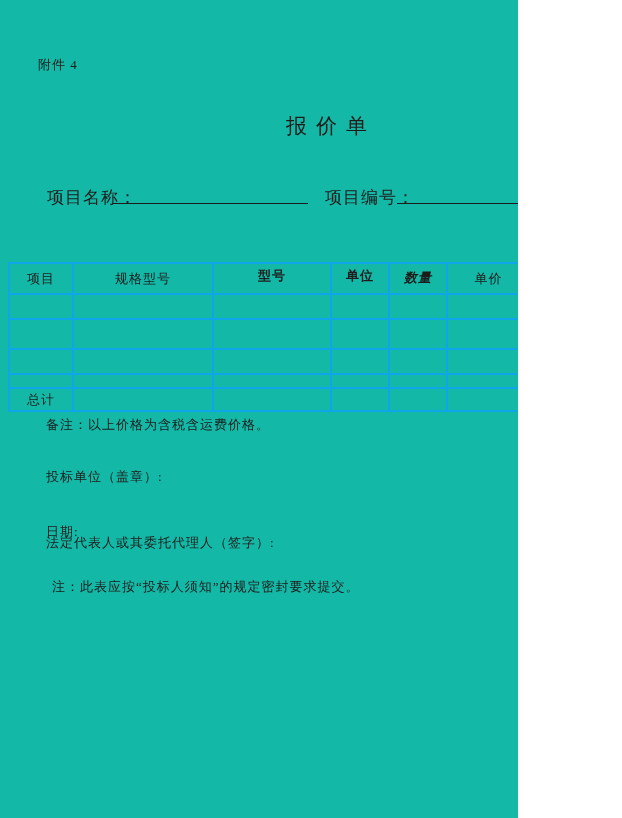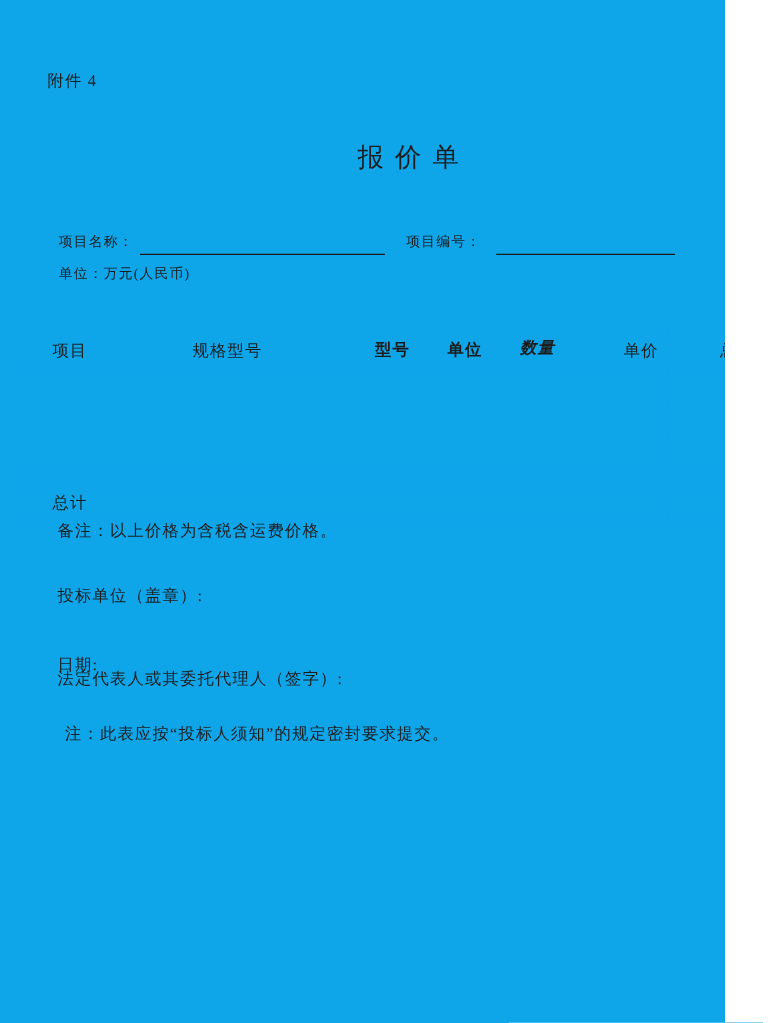--- a/index.html
+++ b/index.html
@@ -3,53 +3,53 @@
 <meta charset="utf-8">
 <style>
   html, body { margin: 0; padding: 0; }
   body {
     width: 622px; height: 818px;
     background: #ffffff;
     font-family: "Liberation Serif", "DejaVu Serif", serif;
     color: #1c1c1c;
     -webkit-font-smoothing: antialiased;
   }
-  .page { position: relative; width: 580px; height: 818px; background: #0ea5e9; overflow: hidden; }
+  .page { position: relative; width: 518px; height: 818px; background: #14b8a6; overflow: hidden; }
 
   .attachment {
     position: absolute; left: 38px; top: 56px;
     font-size: 13px; letter-spacing: 1px;
   }
   .doc-title {
     position: absolute; left: 286px; top: 112px;
     font-size: 21px; letter-spacing: 9px; white-space: nowrap; text-align: right;
   }
 
-  .lbl { position: absolute; font-size: 11px; letter-spacing: 1px; white-space: nowrap; }
+  .lbl { position: absolute; font-size: 17px; letter-spacing: 1px; white-space: nowrap; }
   .blank {
     position: absolute; height: 15px;
     border-bottom: 1px solid #1c1c1c;
     font-size: 13px;
   }
   #name-label  { left: 47px;  top: 186px; }
   #name-blank  { left: 112px; top: 188px; width: 196px; }
   #code-label  { left: 325px; top: 186px; }
   #code-blank  { left: 397px; top: 188px; width: 143px; }
   #unit-note   { left: 47px;  top: 211px; }
 
   table.quote {
     position: absolute; left: 8px; top: 262px;
     border-collapse: collapse; table-layout: fixed;
     width: 598px;
     font-size: 13px;
   }
   table.quote th, table.quote td {
-    border: 6px solid #0ea5e9;
+    border: 2px solid #0ea5e9;
     padding: 0 2px;
-    text-align: right;
+    text-align: center;
     overflow: hidden;
     letter-spacing: 1px;
     font-weight: normal;
   }
   thead tr { height: 31px; }
   thead th { vertical-align: middle; }
   thead th.raised { vertical-align: top; padding-top: 3px; font-weight: bold; }
   thead th.low    { vertical-align: bottom; padding-bottom: 6px; font-weight: bold; font-style: italic; }
   tbody tr:nth-child(1) { height: 25px; }
   tbody tr:nth-child(2) { height: 30px; }
@@ -72,21 +72,20 @@
   <div class="attachment">附件 4</div>
 
   <div class="doc-title">报价单</div>
 
   <span class="lbl" id="name-label">项目名称：</span>
   <span class="blank" id="name-blank"></span>
 
   <span class="lbl" id="code-label">项目编号：</span>
   <span class="blank" id="code-blank"></span>
 
-  <div class="lbl" id="unit-note">单位：万元(人民币)</div>
 
   <table class="quote">
     <colgroup>
       <col style="width:64px">
         <col style="width:140px">
         <col style="width:118px">
       <col style="width:58px">
         <col style="width:58px">
         <col style="width:83px">
         <col style="width:77px">

